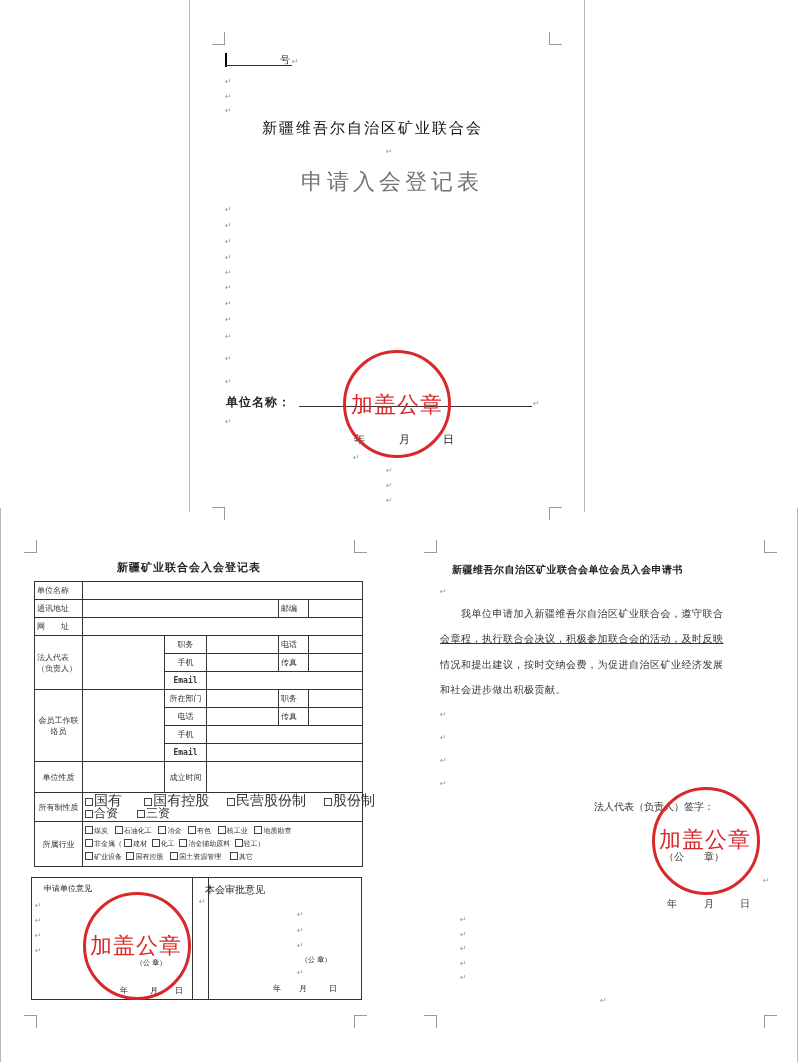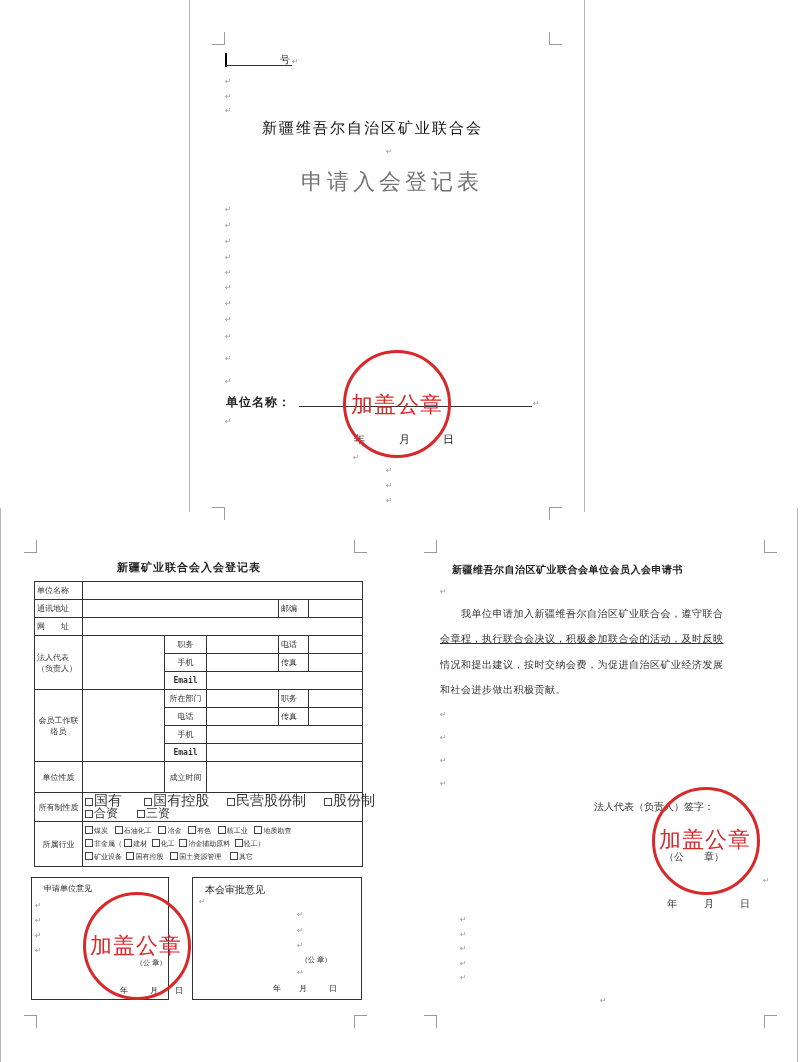--- a/index.html
+++ b/index.html
@@ -192,21 +192,21 @@
         <span><span class="cb"></span><span>矿业设备</span></span>&nbsp;
         <span><span class="cb"></span><span>国有控股</span></span>&nbsp;&nbsp;
         <span><span class="cb"></span><span>国土资源管理</span></span>&nbsp;&nbsp;&nbsp;
         <span><span class="cb"></span><span>其它</span></span>
       </div>
     </td>
   </tr>
 </tbody>
   </table>
 
-<div class="opinion" style="left:31px;top:877px;width:138px;height:123px;">
+<div class="opinion" style="left:31px;top:877px;width:178px;height:123px;">
   <div class="t" style="left:12px;top:5px;font-size:8px;">申请单位意见</div>
   <div class="pm" style="left:3px;top:24px;">↵</div>
   <div class="pm" style="left:3px;top:39px;">↵</div>
   <div class="pm" style="left:3px;top:54px;">↵</div>
   <div class="pm" style="left:3px;top:69px;">↵</div>
   <div class="t" style="left:104px;top:80px;font-size:7px;">（公 章）</div>
   <div class="t" style="left:88px;top:107px;font-size:8px;">年</div>
   <div class="t" style="left:118px;top:107px;font-size:8px;">月</div>
   <div class="t" style="left:143px;top:107px;font-size:8px;">日</div>
 </div>

